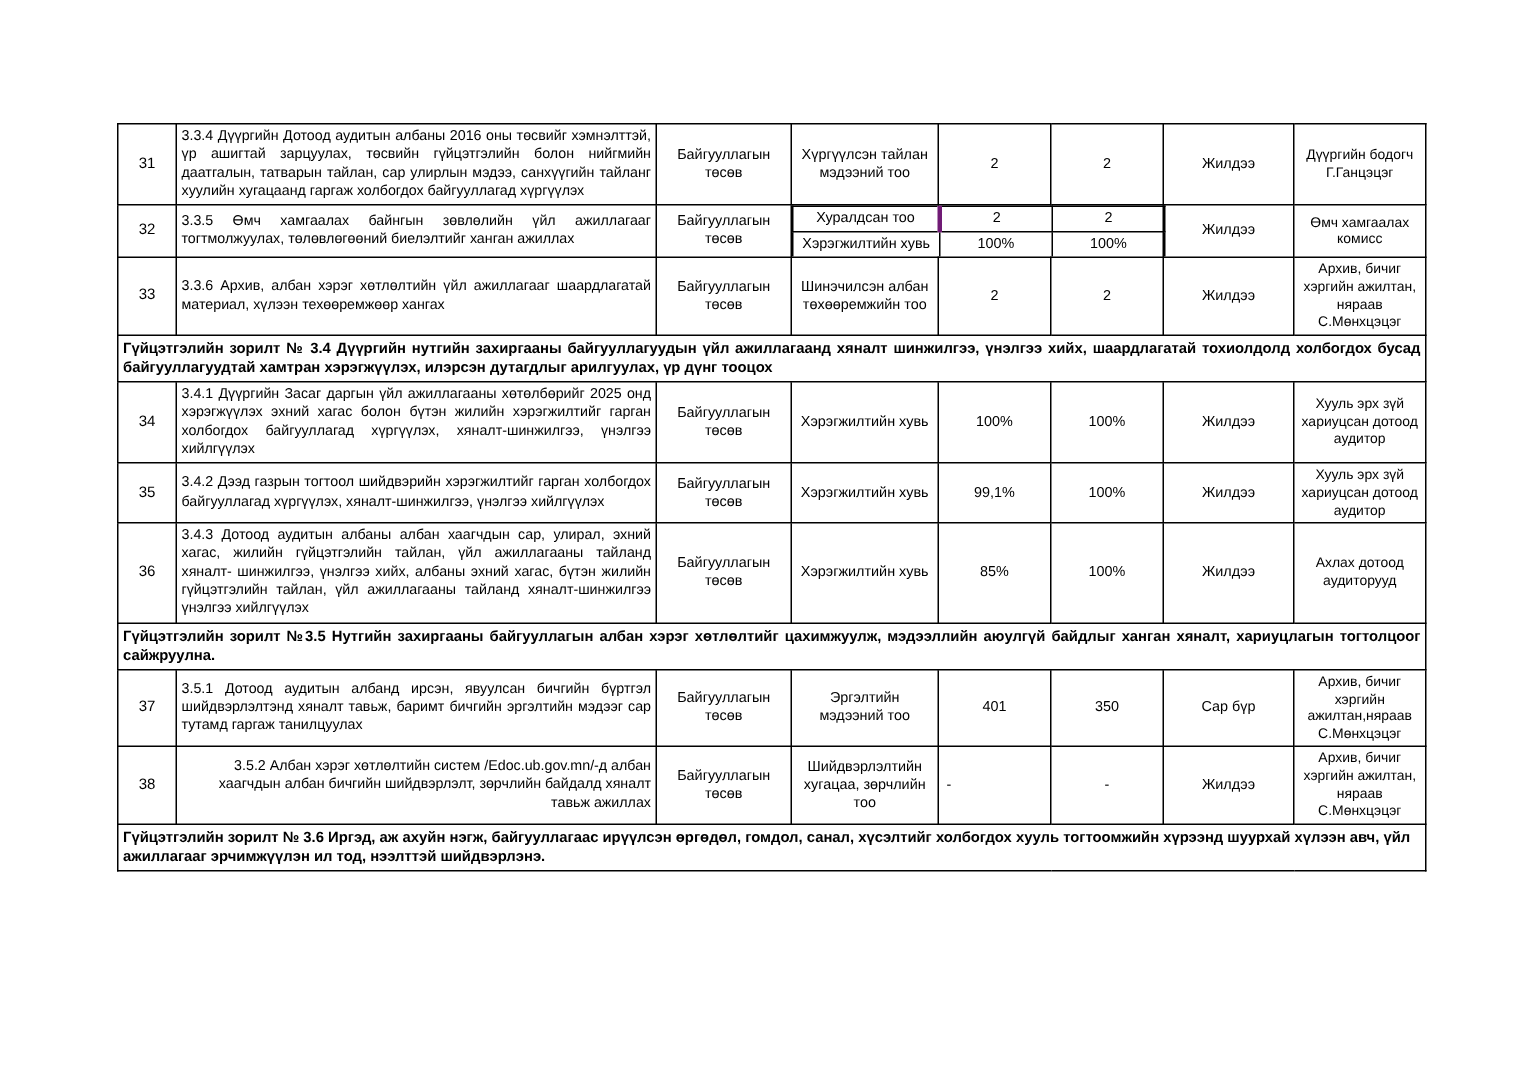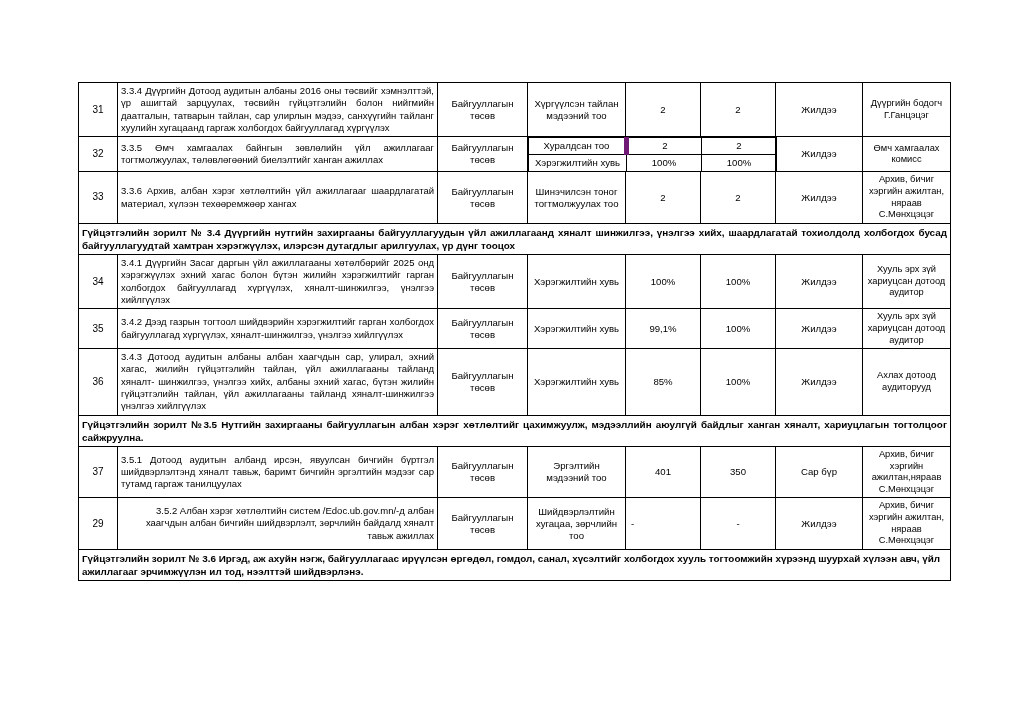--- a/index.html
+++ b/index.html
@@ -133,41 +133,41 @@
           <td class="cell-center">Байгууллагын төсөв</td>
           <td class="sub-split" colspan="3">
             <table class="nested-table">
               <colgroup>
                   <col style="width:98px">
                   <col style="width:75px">
                   <col style="width:75px">
                 </colgroup>
               <tbody>
                 <tr>
-                  <td style="border-right:5px solid #701a75">Хуралдсан тоо</td>
+                  <td style="border-right:3px solid #701a75">Хуралдсан тоо</td>
                   <td style="border-right:1px solid #000">2</td>
                   <td>2</td>
                 </tr>
                 <tr>
                   <td style="border-right:1px solid #000">Хэрэгжилтийн хувь</td>
                   <td style="border-right:1px solid #000">100%</td>
                   <td>100%</td>
                 </tr>
               </tbody>
             </table>
           </td>
           <td class="cell-center">Жилдээ</td>
           <td class="cell-center small">Өмч хамгаалах комисс</td>
         </tr>
 
         <tr>
           <td class="cell-num">33</td>
           <td class="cell-task">3.3.6 Архив, албан хэрэг хөтлөлтийн үйл ажиллагааг шаардлагатай материал, хүлээн техөөремжөөр хангах</td>
           <td class="cell-center">Байгууллагын төсөв</td>
-          <td class="cell-center">Шинэчилсэн тоног тогтмолжуулах тоо</td>
+          <td class="cell-center">Шинэчилсэн албан төхөөремжийн тоо</td>
           <td class="cell-center">2</td>
           <td class="cell-center">2</td>
           <td class="cell-center">Жилдээ</td>
           <td class="cell-center small">Архив, бичиг хэргийн ажилтан, няраав С.Мөнхцэцэг</td>
         </tr>
 
         <tr class="section-row">
           <td colspan="8">
             <div class="section-text">Гүйцэтгэлийн зорилт № 3.4   Дүүргийн нутгийн захиргааны байгууллагуудын үйл ажиллагаанд хяналт шинжилгээ, үнэлгээ хийх, шаардлагатай тохиолдолд холбогдох бусад байгууллагуудтай хамтран хэрэгжүүлэх, илэрсэн дутагдлыг арилгуулах, үр дүнг тооцох</div>
           </td>
@@ -217,21 +217,21 @@
           <td class="cell-task">3.5.1 Дотоод аудитын албанд ирсэн, явуулсан бичгийн бүртгэл шийдвэрлэлтэнд хяналт тавьж, баримт бичгийн эргэлтийн мэдээг сар тутамд гаргаж танилцуулах</td>
           <td class="cell-center">Байгууллагын төсөв</td>
           <td class="cell-center">Эргэлтийн мэдээний тоо</td>
           <td class="cell-center">401</td>
           <td class="cell-center">350</td>
           <td class="cell-center">Сар бүр</td>
           <td class="cell-center small">Архив, бичиг хэргийн ажилтан,няраав С.Мөнхцэцэг</td>
         </tr>
 
         <tr>
-          <td class="cell-num">29</td>
+          <td class="cell-num">38</td>
           <td class="cell-task nojust">3.5.2 Албан хэрэг хөтлөлтийн систем /Edoc.ub.gov.mn/-д албан хаагчдын албан бичгийн шийдвэрлэлт, зөрчлийн байдалд хяналт тавьж ажиллах</td>
           <td class="cell-center">Байгууллагын төсөв</td>
           <td class="cell-center">Шийдвэрлэлтийн хугацаа, зөрчлийн тоо</td>
           <td class="cell-center dash" style="text-align:left;padding-left:5px">-</td>
           <td class="cell-center dash">-</td>
           <td class="cell-center">Жилдээ</td>
           <td class="cell-center small">Архив, бичиг хэргийн ажилтан, няраав С.Мөнхцэцэг</td>
         </tr>
 
         <tr class="section-row">

